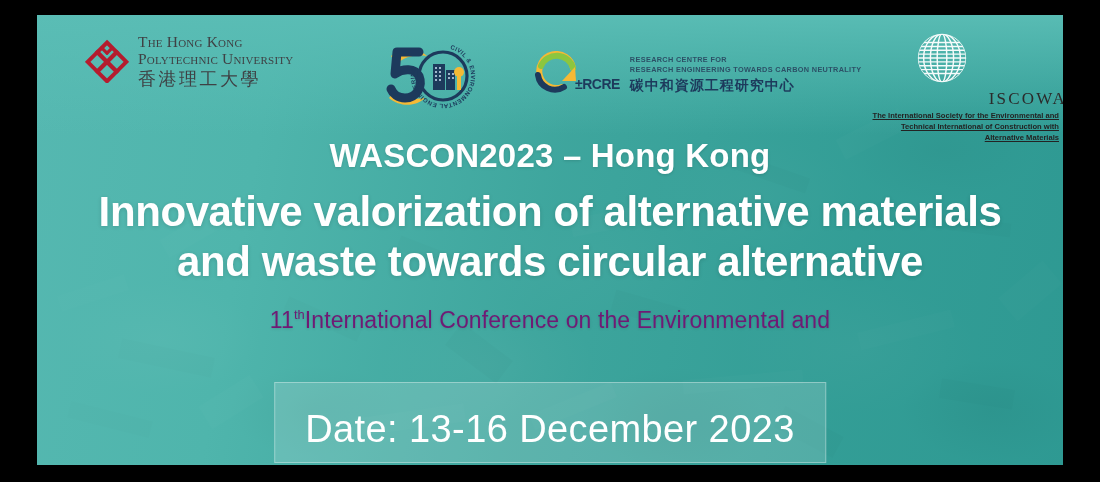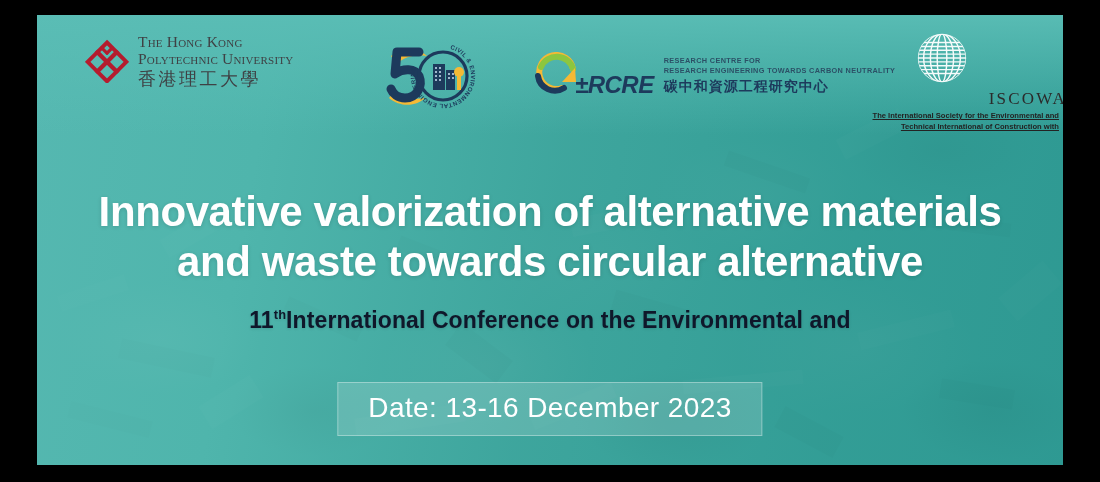--- a/index.html
+++ b/index.html
@@ -134,27 +134,26 @@
     display: flex;
     align-items: center;
     gap: 4px;
   }
   .rcre-mark {
     width: 52px; height: 46px;
     flex: 0 0 52px;
     position: relative;
   }
   .rcre-word {
-    font-size: 24px;
+    font-size: 14px;
     font-weight: bold;
     color: #1d3a5c;
     letter-spacing: -0.5px;
     margin-top: 20px;
     margin-left: -10px;
-    font-style: italic;
   }
   .rcre-right {
     margin-left: 6px;
     margin-top: 2px;
   }
   .rcre-en {
     color: #2c5066;
     font-size: 7.3px;
     font-weight: bold;
     letter-spacing: 0.35px;
@@ -222,45 +221,45 @@
     line-height: 1.2;
     letter-spacing: -0.4px;
     text-shadow: 0 1px 4px rgba(0,0,0,0.14);
   }
   .headline .l2 { display: block; }
   .subtitle {
     position: absolute;
     left: 0; right: 0;
     top: 288px;
     text-align: center;
-    color: #0f172a;
+    color: #701a75;
     font-size: 23px;
-    font-weight: bold;
+    font-weight: normal;
     line-height: 1.5;
     letter-spacing: 0.1px;
     text-shadow: 0 1px 3px rgba(0,0,0,0.13);
   }
   .subtitle sup {
     font-size: 0.56em;
     vertical-align: super;
     line-height: 0;
   }
   .subtitle .l2 { display: block; }
 
   
   .date-box {
     position: absolute;
     left: 50%;
     transform: translateX(-50%);
     top: 367px;
-    padding: 9px 30px 11px;
+    padding: 25px 30px 11px;
     background: rgba(255,255,255,0.16);
     border: 1px solid rgba(255,255,255,0.34);
     color: #ffffff;
-    font-size: 28px;
+    font-size: 38px;
     letter-spacing: 0.4px;
     white-space: nowrap;
   }
 </style>
 </head>
 <body>
 
 <div id="banner-root">
 
   <div class="bg-photo"></div>
@@ -397,25 +396,27 @@
                 <path d="M5 26 h50"></path>
               <path d="M5 34 h50"></path>
                 <path d="M5 42 h50"></path>
             </g>
           </svg>
         </div>
         <div class="iscowa-name">ISCOWA</div>
         <div class="iscowa-tag">
           <div>The International Society for the Environmental and</div>
           <div>Technical International of Construction with</div>
+          <div>Alternative Materials</div>
         </div>
       </div>
 
     </div>
 
+    <div class="conf-line">WASCON2023 – Hong Kong</div>
 
     <div class="headline">
       <span class="l1">Innovative valorization of alternative materials</span>
       <span class="l2">and waste towards circular alternative</span>
     </div>
 
     <div class="subtitle">
       <span>11</span><sup>th</sup><span>International Conference on the Environmental and</span>
     </div>
 

